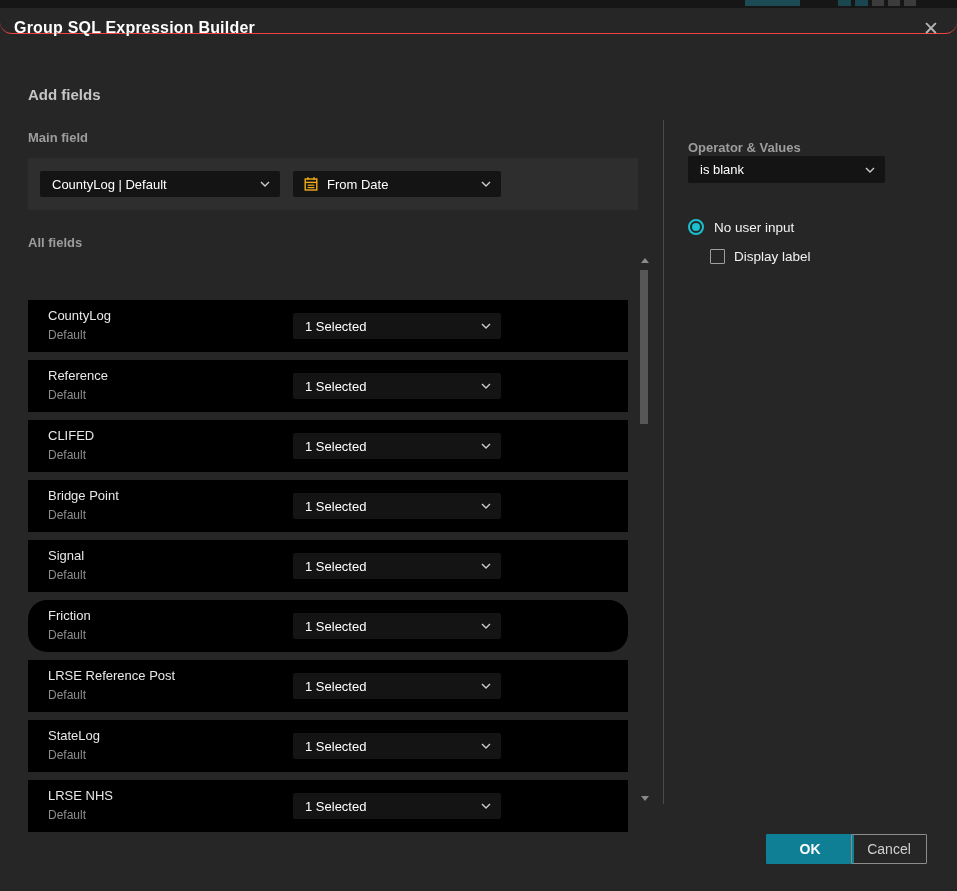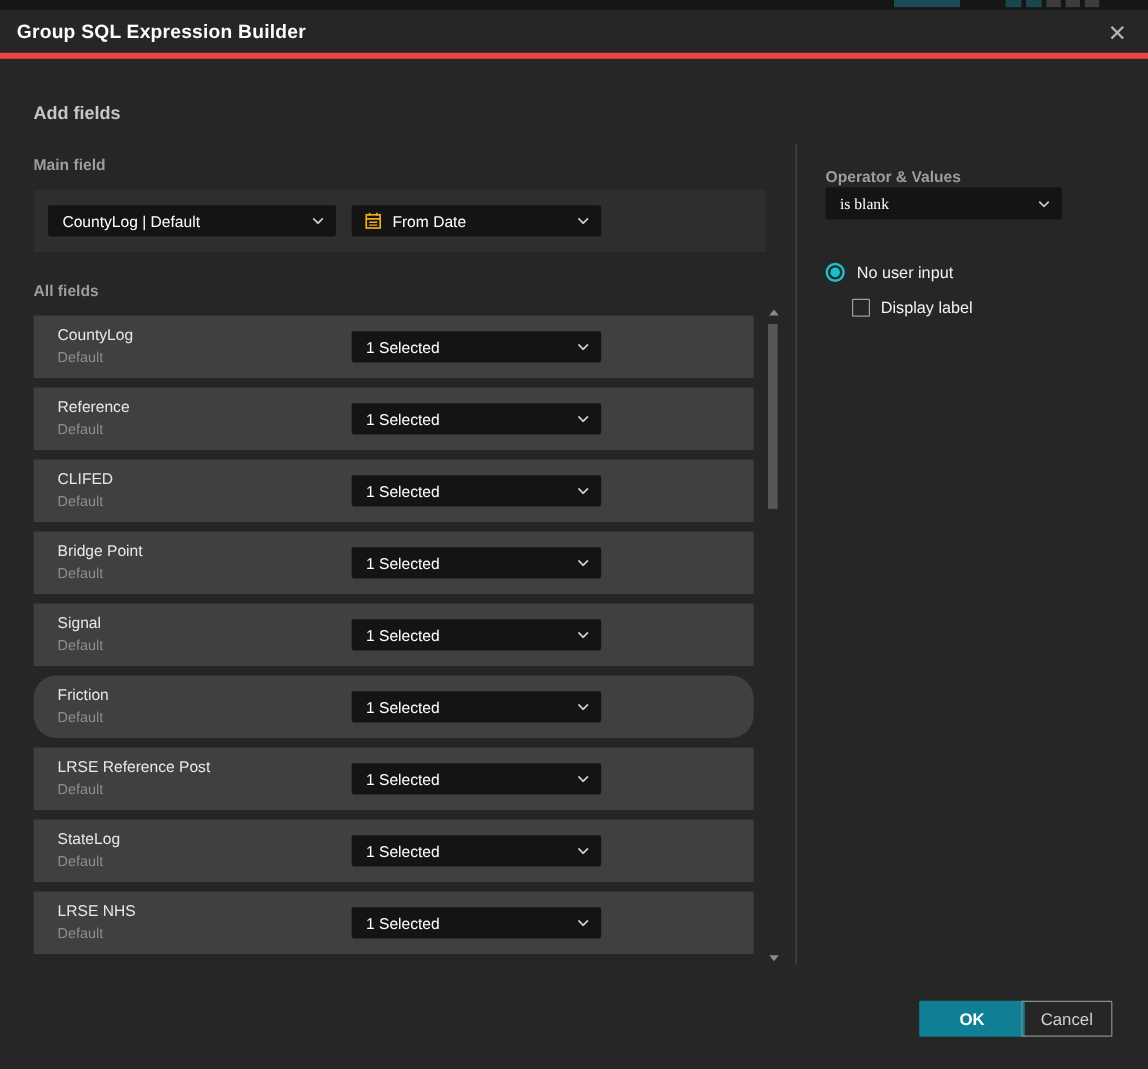--- a/index.html
+++ b/index.html
@@ -5,58 +5,58 @@
   * { margin:0; padding:0; box-sizing:border-box; }
   html,body { width:957px; height:891px; background:#141414; overflow:hidden;
               font-family:"Liberation Sans", sans-serif; }
 
   
   .top-strip { position:absolute; left:0; top:0; width:957px; height:8px; background:#161616; }
   .frag { position:absolute; top:0; height:6px; }
 
   .dialog { position:absolute; left:0; top:8px; width:957px; height:883px; background:#262626; }
 
-  .dlg-header { position:absolute; left:0; top:0; width:100%; height:41px;
-                border-bottom:5px solid #ef4444; }
+  .dlg-header { position:absolute; left:0; top:0; width:100%; height:26px;
+                border-bottom:1px solid #ef4444;border-radius:12px; }
   .dlg-title { position:absolute; left:14px; top:11px; font-size:16px; font-weight:600;
                color:#fdfdfd; letter-spacing:.2px; }
   .close-btn { position:absolute; right:13px; top:8px; width:26px; height:26px;
                color:#b5b5b5; font-size:19px; line-height:26px; text-align:center; cursor:pointer; }
 
   .h-add { position:absolute; left:28px; top:78px; font-size:15px; font-weight:700; color:#c6c6c6; }
   .sec-label { position:absolute; font-size:13px; font-weight:700; color:#9d9d9d; }
 
   .main-panel { position:absolute; left:28px; top:150px; width:610px; height:52px; background:#2e2e2e; }
 
   .select { position:absolute; background:#141414; border-radius:2px; display:flex;
             align-items:center; color:#ffffff; font-size:13px; cursor:pointer; }
   .select .sel-text { flex:1; padding-left:12px; white-space:nowrap; overflow:hidden; }
   .select .chev { margin-right:10px; display:flex; align-items:center; }
   .select .cal { margin-left:10px; margin-right:-2px; display:flex; align-items:center; }
   .select.with-icon .sel-text { padding-left:10px; }
 
   .rows-wrap { position:absolute; left:28px; top:255px; width:600px; }
-  .field-row { position:absolute; left:0; width:600px; height:52px; background:#404040; }
+  .field-row { position:absolute; left:0; width:600px; height:52px; background:#000000;margin-top:37px; }
   .row-name { position:absolute; left:20px; top:8px; font-size:13px; color:#e8e8e8; }
   .row-sub  { position:absolute; left:20px; top:28px; font-size:12px; color:#8d8d8d; }
   .row-select { left:265px; top:13px; width:208px; height:26px; }
 
   
   .sb-arrow-up, .sb-arrow-down { position:absolute; left:641px; width:0; height:0;
         border-left:4px solid transparent; border-right:4px solid transparent; cursor:pointer; }
   .sb-arrow-up { top:250px; border-bottom:5px solid #8a8a8a; }
   .sb-arrow-down { top:788px; border-top:5px solid #8a8a8a; }
   .sb-thumb { position:absolute; left:640px; top:262px; width:8px; height:154px;
               background:#575757; cursor:pointer; }
 
   .v-divider { position:absolute; left:663px; top:112px; width:1px; height:684px; background:#4a4a4a; }
 
   
   .op-heading { left:688px; top:132px;text-align:right; }
-  .op-select { left:688px; top:148px; width:197px; height:27px;font-family:Liberation Serif, serif; }
+  .op-select { left:688px; top:148px; width:197px; height:27px; }
 
   .radio-row { position:absolute; left:688px; top:211px; height:18px; }
   .radio { position:absolute; left:0; top:0; width:16px; height:16px; border-radius:50%;
            border:2px solid #19c1cf; background:#262626; cursor:pointer; }
   .radio::after { content:""; position:absolute; left:2px; top:2px; width:8px; height:8px;
                   border-radius:50%; background:#19c1cf; }
   .radio-label { position:absolute; left:26px; top:1px; font-size:13.5px; color:#f2f2f2; white-space:nowrap; }
 
   .check-row { position:absolute; left:710px; top:241px; height:18px; }
   .checkbox { position:absolute; left:0; top:0; width:15px; height:15px;

